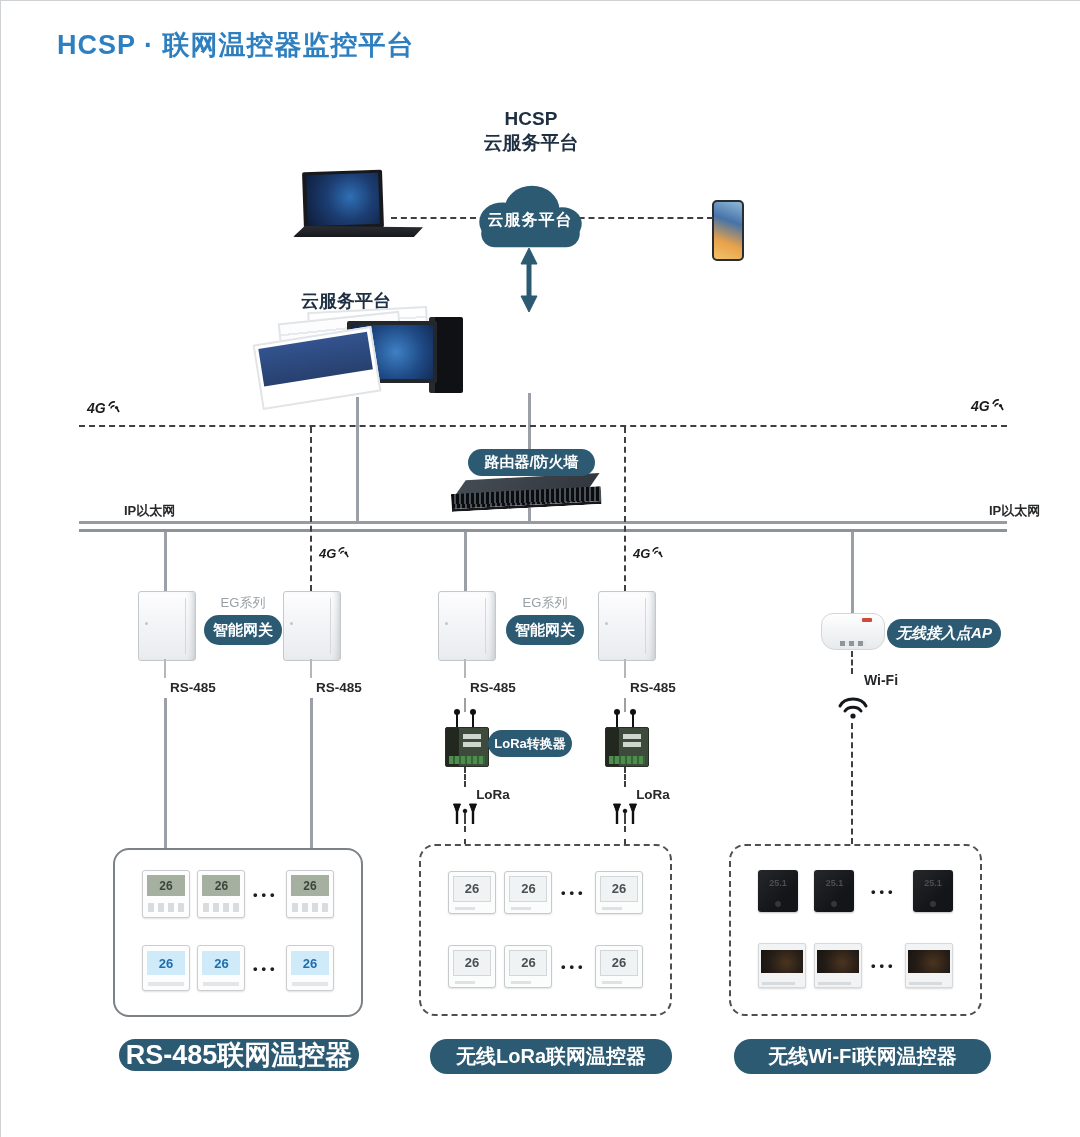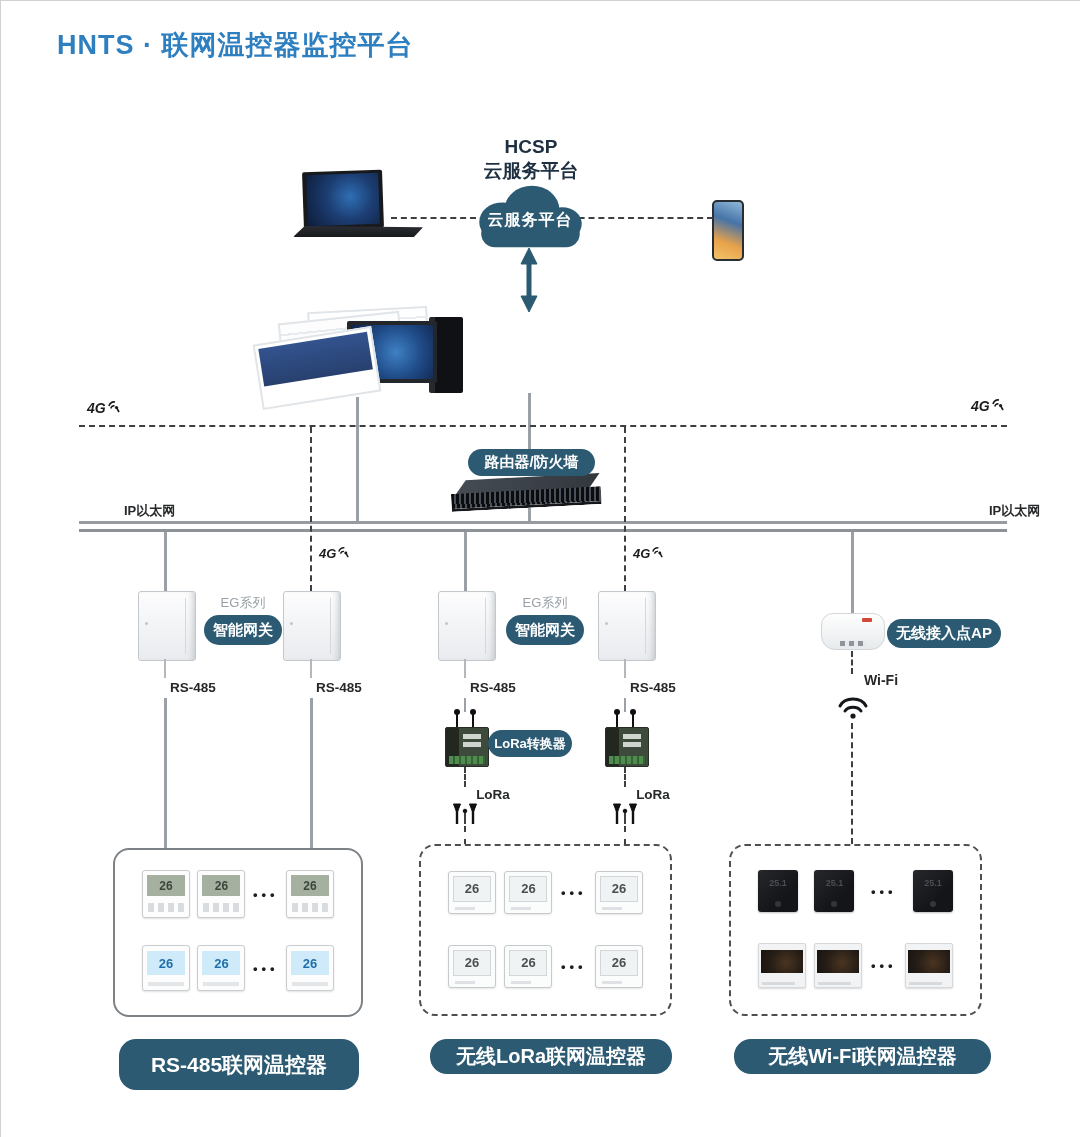--- a/index.html
+++ b/index.html
@@ -1,20 +1,20 @@
 <!DOCTYPE html>
 <html><head>
 <meta charset="utf-8">
 <style>
   html,body{margin:0;padding:0;background:#ffffff;}
   body{font-family:"Liberation Sans","DejaVu Sans",sans-serif;}
   .canvas{position:relative;width:1080px;height:1137px;background:#fff;border:1px solid #cfd2d5;overflow:hidden;}
   .abs{position:absolute;}
   .title{position:absolute;left:56px;top:26px;font-size:27px;font-weight:700;color:#2e7fc0;letter-spacing:1px;}
-  .heading{position:absolute;color:#1d2f40;font-weight:700;margin-top:28px;}
+  .heading{position:absolute;color:#1d2f40;font-weight:700;}
   .vline{position:absolute;background:#9aa0a6;}
   .vline-lt{position:absolute;background:#b3b8bc;}
   .dvline{position:absolute;width:0;border-left:2.5px dashed #3f3f43;}
   .hdash{position:absolute;height:0;border-top:2.5px dashed #3f3f43;}
   .busline{position:absolute;height:3px;background:#969ca1;}
   .pill{position:absolute;background:#2b5a72;color:#fff;font-weight:700;display:flex;align-items:center;justify-content:center;border-radius:15px;white-space:nowrap;}
   .slbl{position:absolute;color:#26282a;font-weight:700;font-size:13px;text-align:center;margin-left:28px;}
   .egtxt{position:absolute;color:#98a0a6;font-size:13px;font-weight:400;text-align:center;}
   
   .cloud-label{position:absolute;left:0;right:0;text-align:center;color:#fff;font-weight:700;font-size:16px;letter-spacing:1px;}
@@ -79,21 +79,21 @@
   .tE .scr{position:absolute;left:2px;top:6px;right:2px;height:23px;background:radial-gradient(circle at 60% 55%,#4a3420 0%,#241c16 60%,#191410 100%);}
   .tE .bar{position:absolute;left:3px;bottom:2px;right:10px;height:3px;background:#d8dbde;}
   
   .icon4g{position:absolute;display:flex;align-items:flex-start;gap:1px;color:#1b1b1b;font-weight:700;font-size:14px;font-style:italic;}
 </style>
 </head>
 <body>
 
 <div class="canvas">
 
-  <div class="title">HNTS · 联网温控器监控平台</div>
+  <div class="title">HCSP · 联网温控器监控平台</div>
 
   <div class="heading" style="left:455px;top:106px;width:150px;text-align:center;font-size:19px;line-height:24px;">
     <div>HCSP</div>
     <div>云服务平台</div>
   </div>
 
   <div class="hdash" style="left:390px;top:216px;width:322px;z-index:1;"></div>
 
   <div class="laptop">
     <div class="scr">
@@ -278,21 +278,21 @@
         <line x1="15" y1="10" x2="15" y2="21" stroke-width="1.6"></line>
         <circle cx="15" cy="8" r="1.8"></circle>
       </g>
   </svg>
   <div class="dvline" style="left:623px;top:825px;height:19px;"></div>
 
   <div class="ap">
       <div class="logo"></div>
       <div class="ports"></div>
     </div>
-  <div class="pill" style="left:886px;top:618px;width:114px;height:29px;font-size:15px;">无线接入点AP</div>
+  <div class="pill" style="left:886px;top:618px;width:114px;height:29px;font-size:15px;font-style:italic;">无线接入点AP</div>
   <div class="dvline" style="left:850px;top:650px;height:23px;"></div>
   <div class="slbl" style="left:826px;top:671px;width:52px;font-size:14px;">Wi-Fi</div>
   <svg class="abs" style="left:835px;top:694px;" width="34" height="26" viewBox="0 0 34 26">
     <g stroke="#15181b" stroke-width="3" fill="none" stroke-linecap="round">
       <path d="M4,11 A14,11 0 0 1 30,11"></path>
       <path d="M9,16 A9,7 0 0 1 25,16"></path>
     </g>
     <circle cx="17" cy="21" r="2.6" fill="#15181b"></circle>
   </svg>
   <div class="dvline" style="left:850px;top:722px;height:121px;"></div>
@@ -386,17 +386,17 @@
           <div class="bar"></div>
         </div>
       <div class="dots">•••</div>
       <div class="tE">
           <div class="scr"></div>
           <div class="bar"></div>
         </div>
     </div>
   </div>
 
-  <div class="pill" style="left:118px;top:1038px;width:240px;height:51px;font-size:21px;border-radius:17px;">RS-485联网温控器</div>
+  <div class="pill" style="left:118px;top:1038px;width:240px;height:32px;font-size:27px;border-radius:17px;">RS-485联网温控器</div>
   <div class="pill" style="left:733px;top:1038px;width:257px;height:35px;font-size:20px;border-radius:17px;">无线Wi-Fi联网温控器</div>
   <div class="pill" style="left:429px;top:1038px;width:242px;height:35px;font-size:20px;border-radius:17px;">无线LoRa联网温控器</div>
 
 </div>
 
 </body></html>

